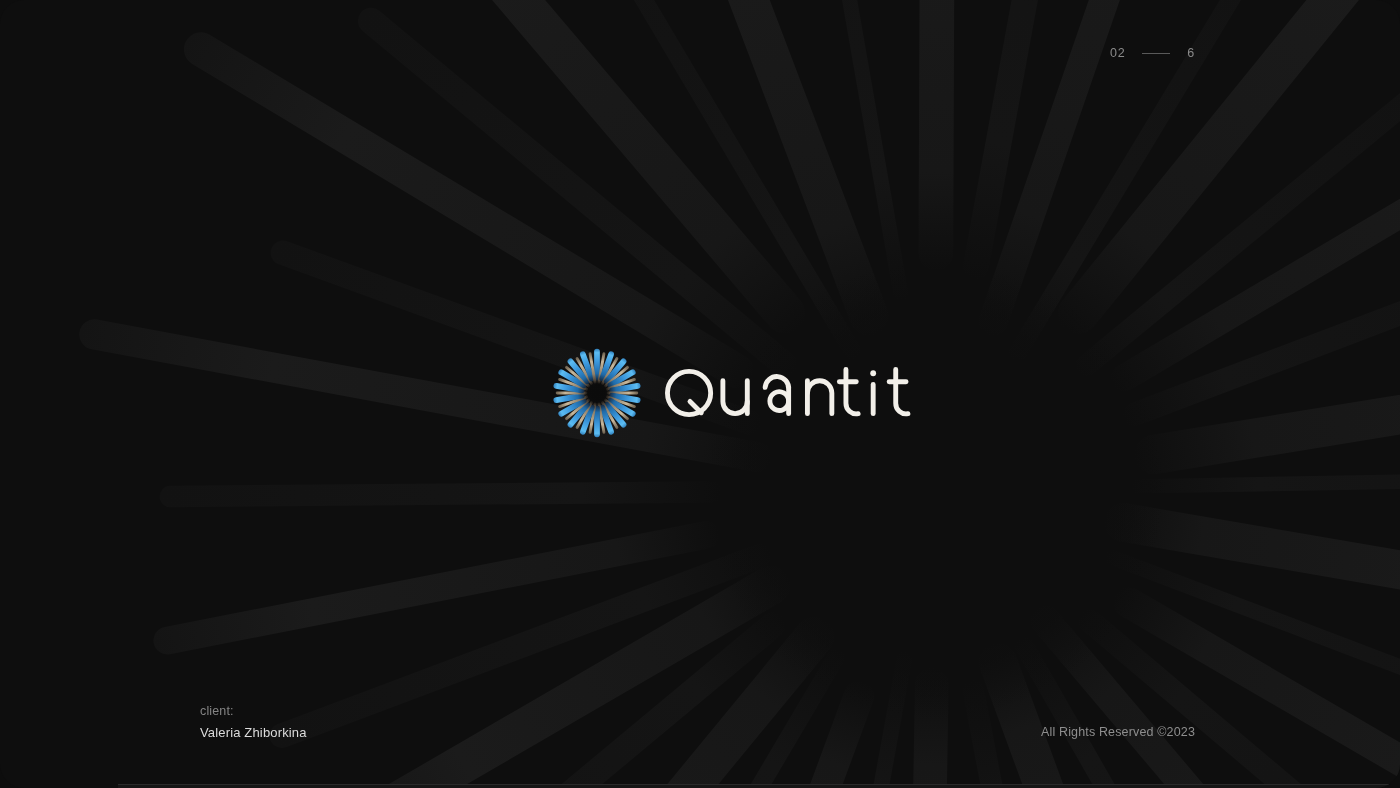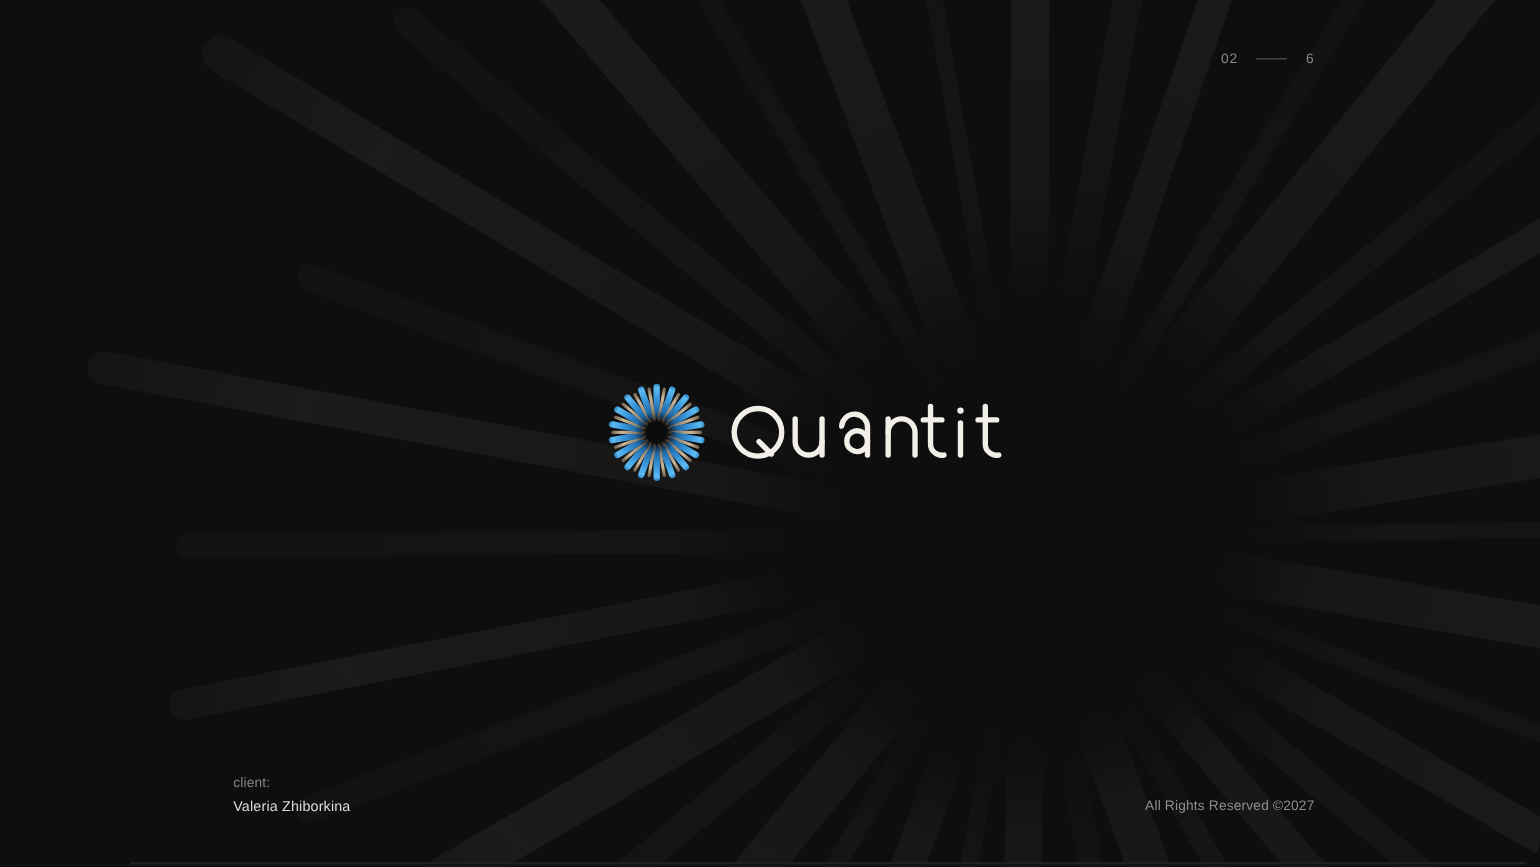--- a/index.html
+++ b/index.html
@@ -73,21 +73,21 @@
     position:absolute;
     left:0; right:0;
     bottom:44px;
     height:42px;
     z-index:5;
   }
   .meta-col {
     position:absolute;
     top:0;
   }
-  .meta-col.client   { left:212px; }
+  .meta-col.client   { left:200px; }
   .meta-col.industry { left:373px; }
 
   .meta-label {
     display:block;
     font-size:12.5px;
     line-height:18px;
     color:#848484;
     letter-spacing:0.012em;
   }
   .meta-value {
@@ -285,17 +285,17 @@
   </div>
 
   <div id="footer">
 
     <div class="meta-col client">
       <span class="meta-label">client:</span>
       <span class="meta-value">Valeria Zhiborkina</span>
     </div>
 
 
-    <span id="copyright">All Rights Reserved ©2027</span>
+    <span id="copyright">All Rights Reserved ©2023</span>
   </div>
 
   <div id="next-slide-edge"></div>
 </div>
 
 </body></html>

